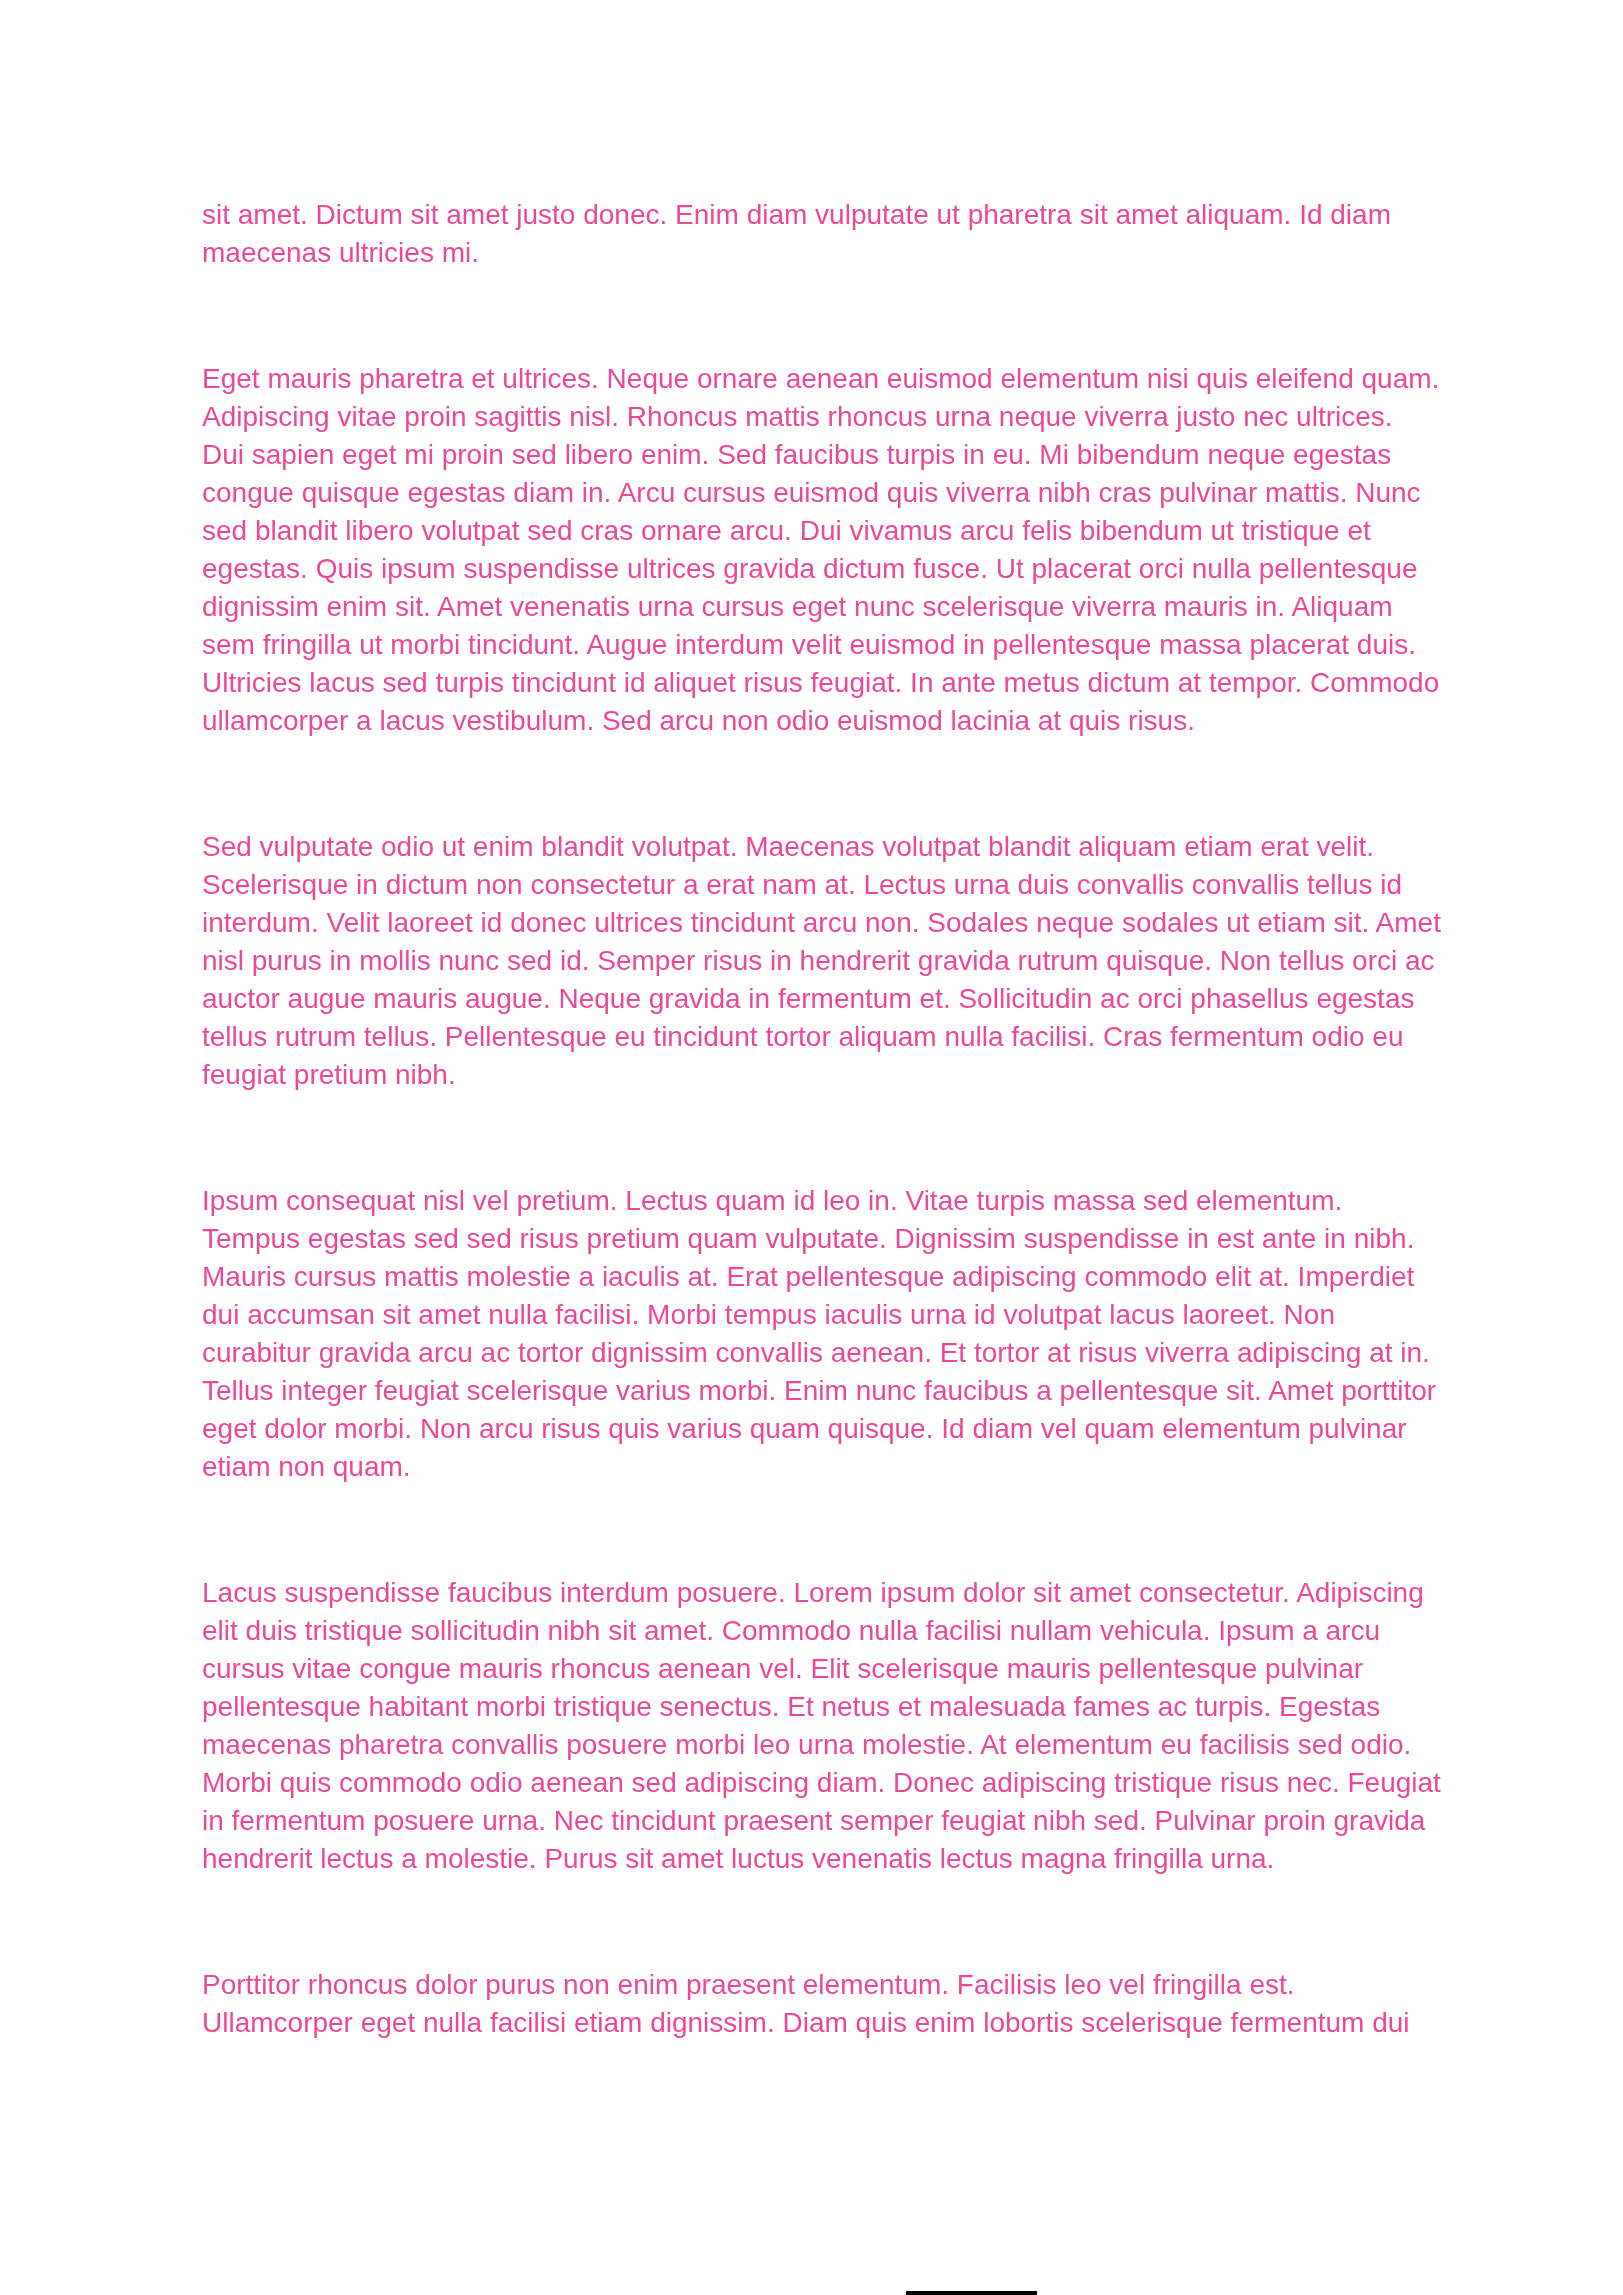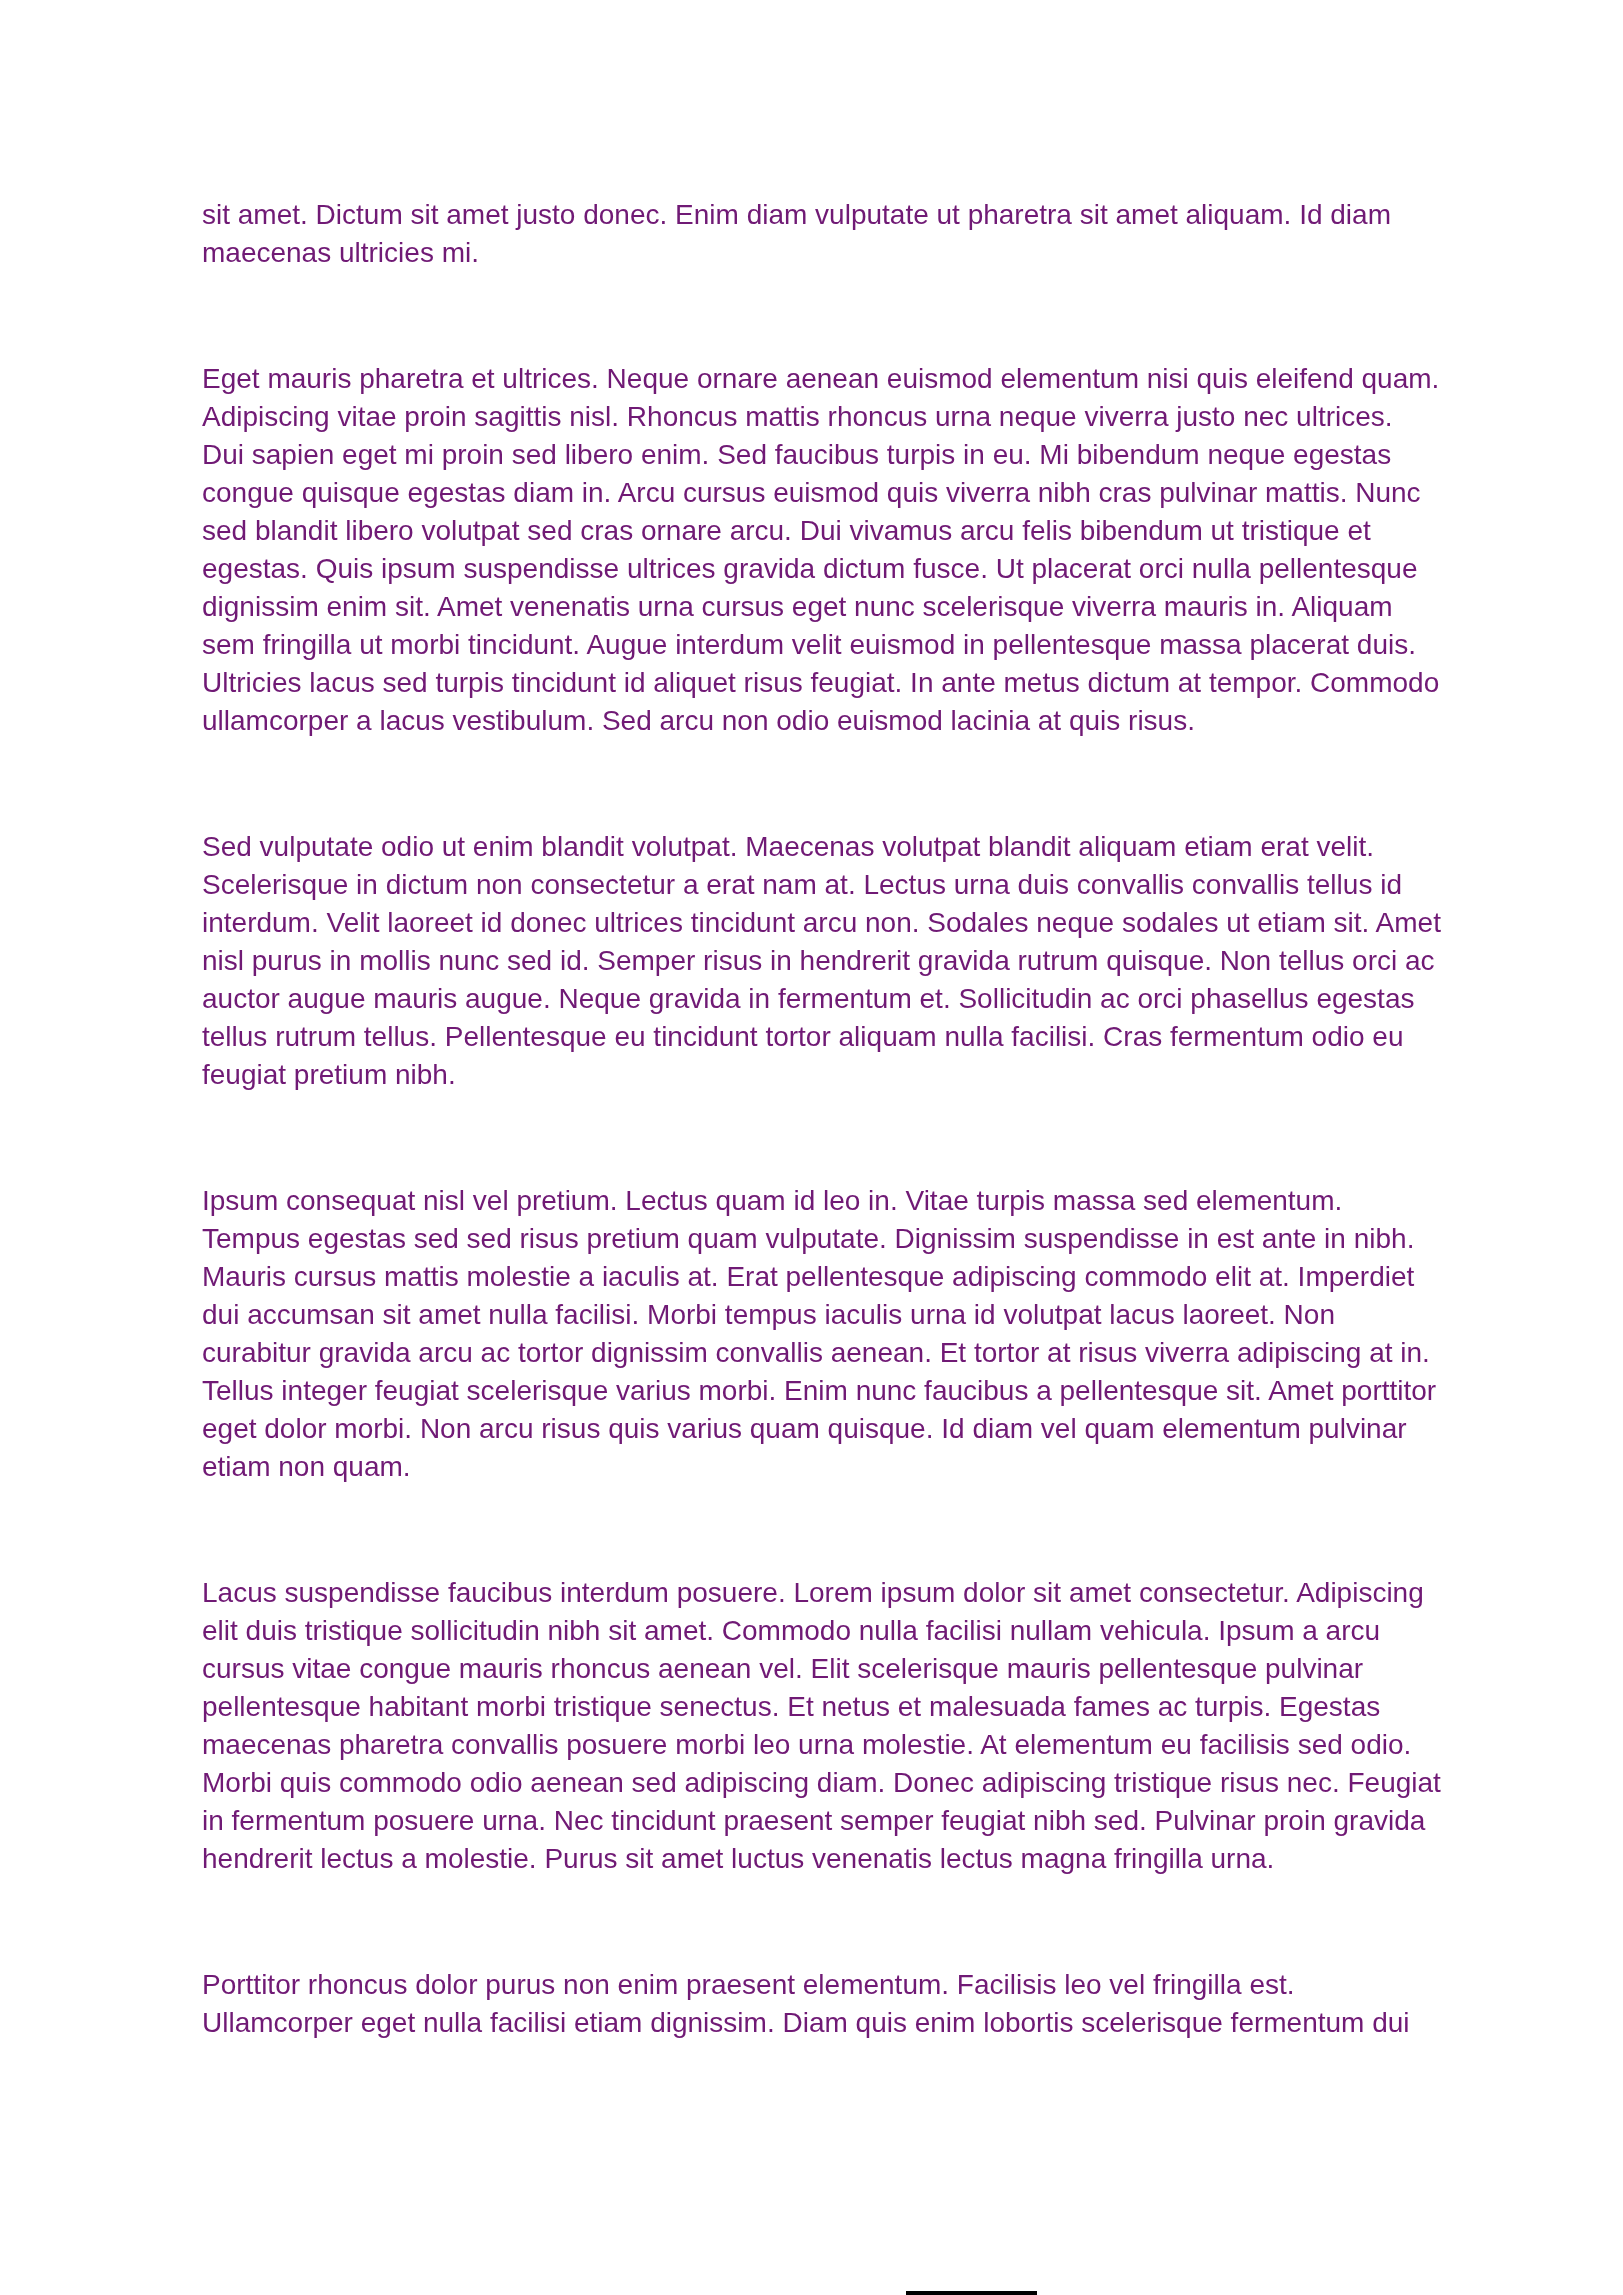--- a/index.html
+++ b/index.html
@@ -13,21 +13,21 @@
     height: 2295px;
     background: #ffffff;
     overflow: hidden;
     font-family: "Liberation Sans", sans-serif;
   }
   .content {
     position: absolute;
     left: 202px;
     top: 196px;
     width: 1240px;
-    color: #701a75;
+    color: #ec4899;
     font-size: 28px;
     line-height: 38px;
     text-align: left;
   }
   .content p {
     margin: 0 0 88px 0;
     padding: 0;
   }
   .content p:last-child {
     margin-bottom: 0;

